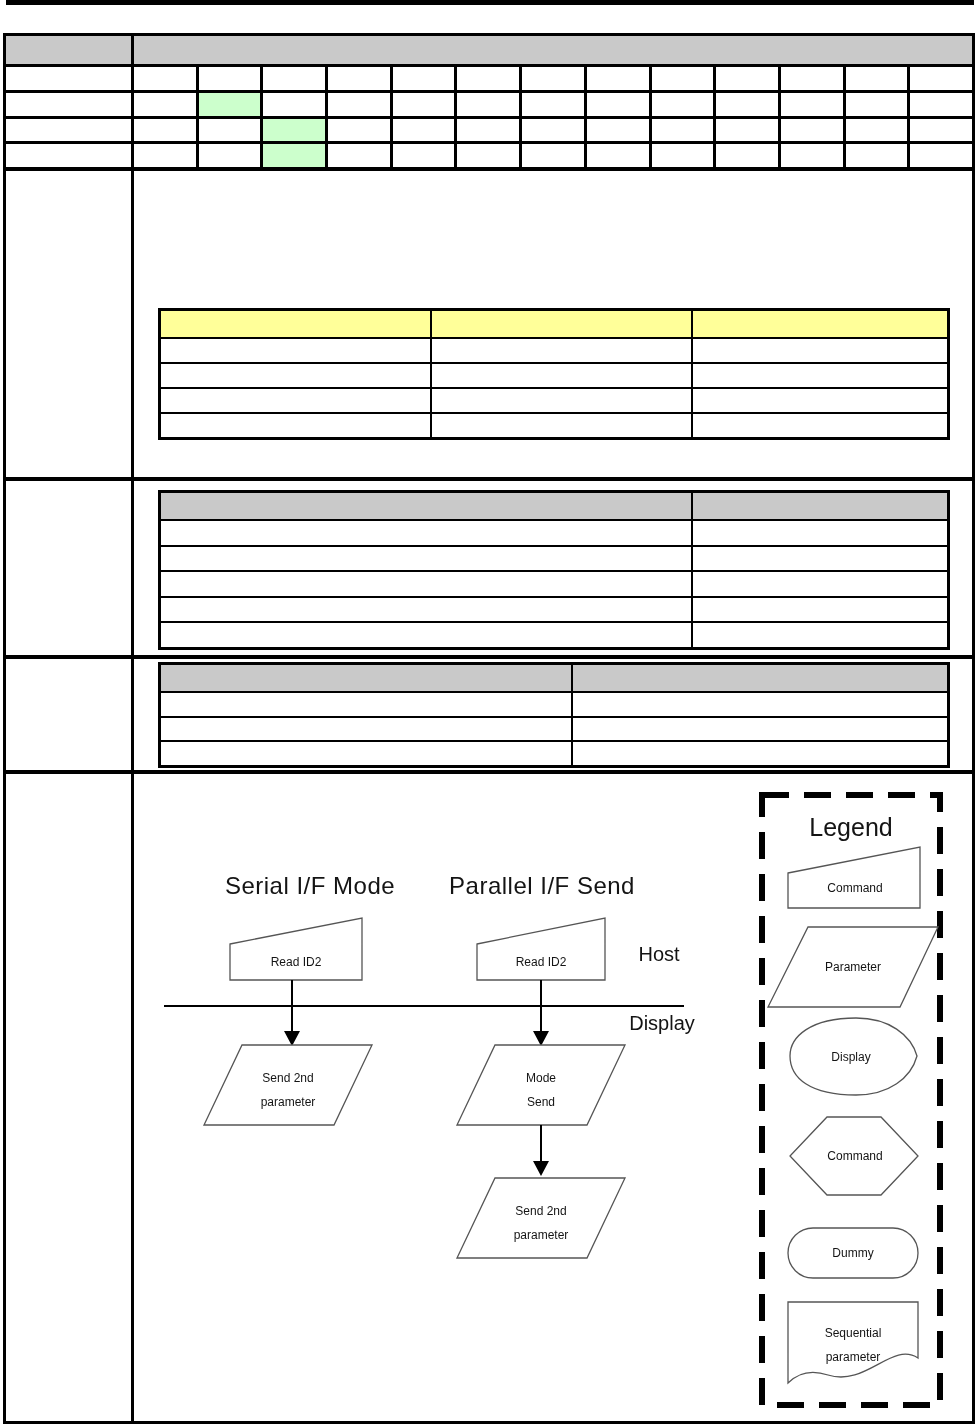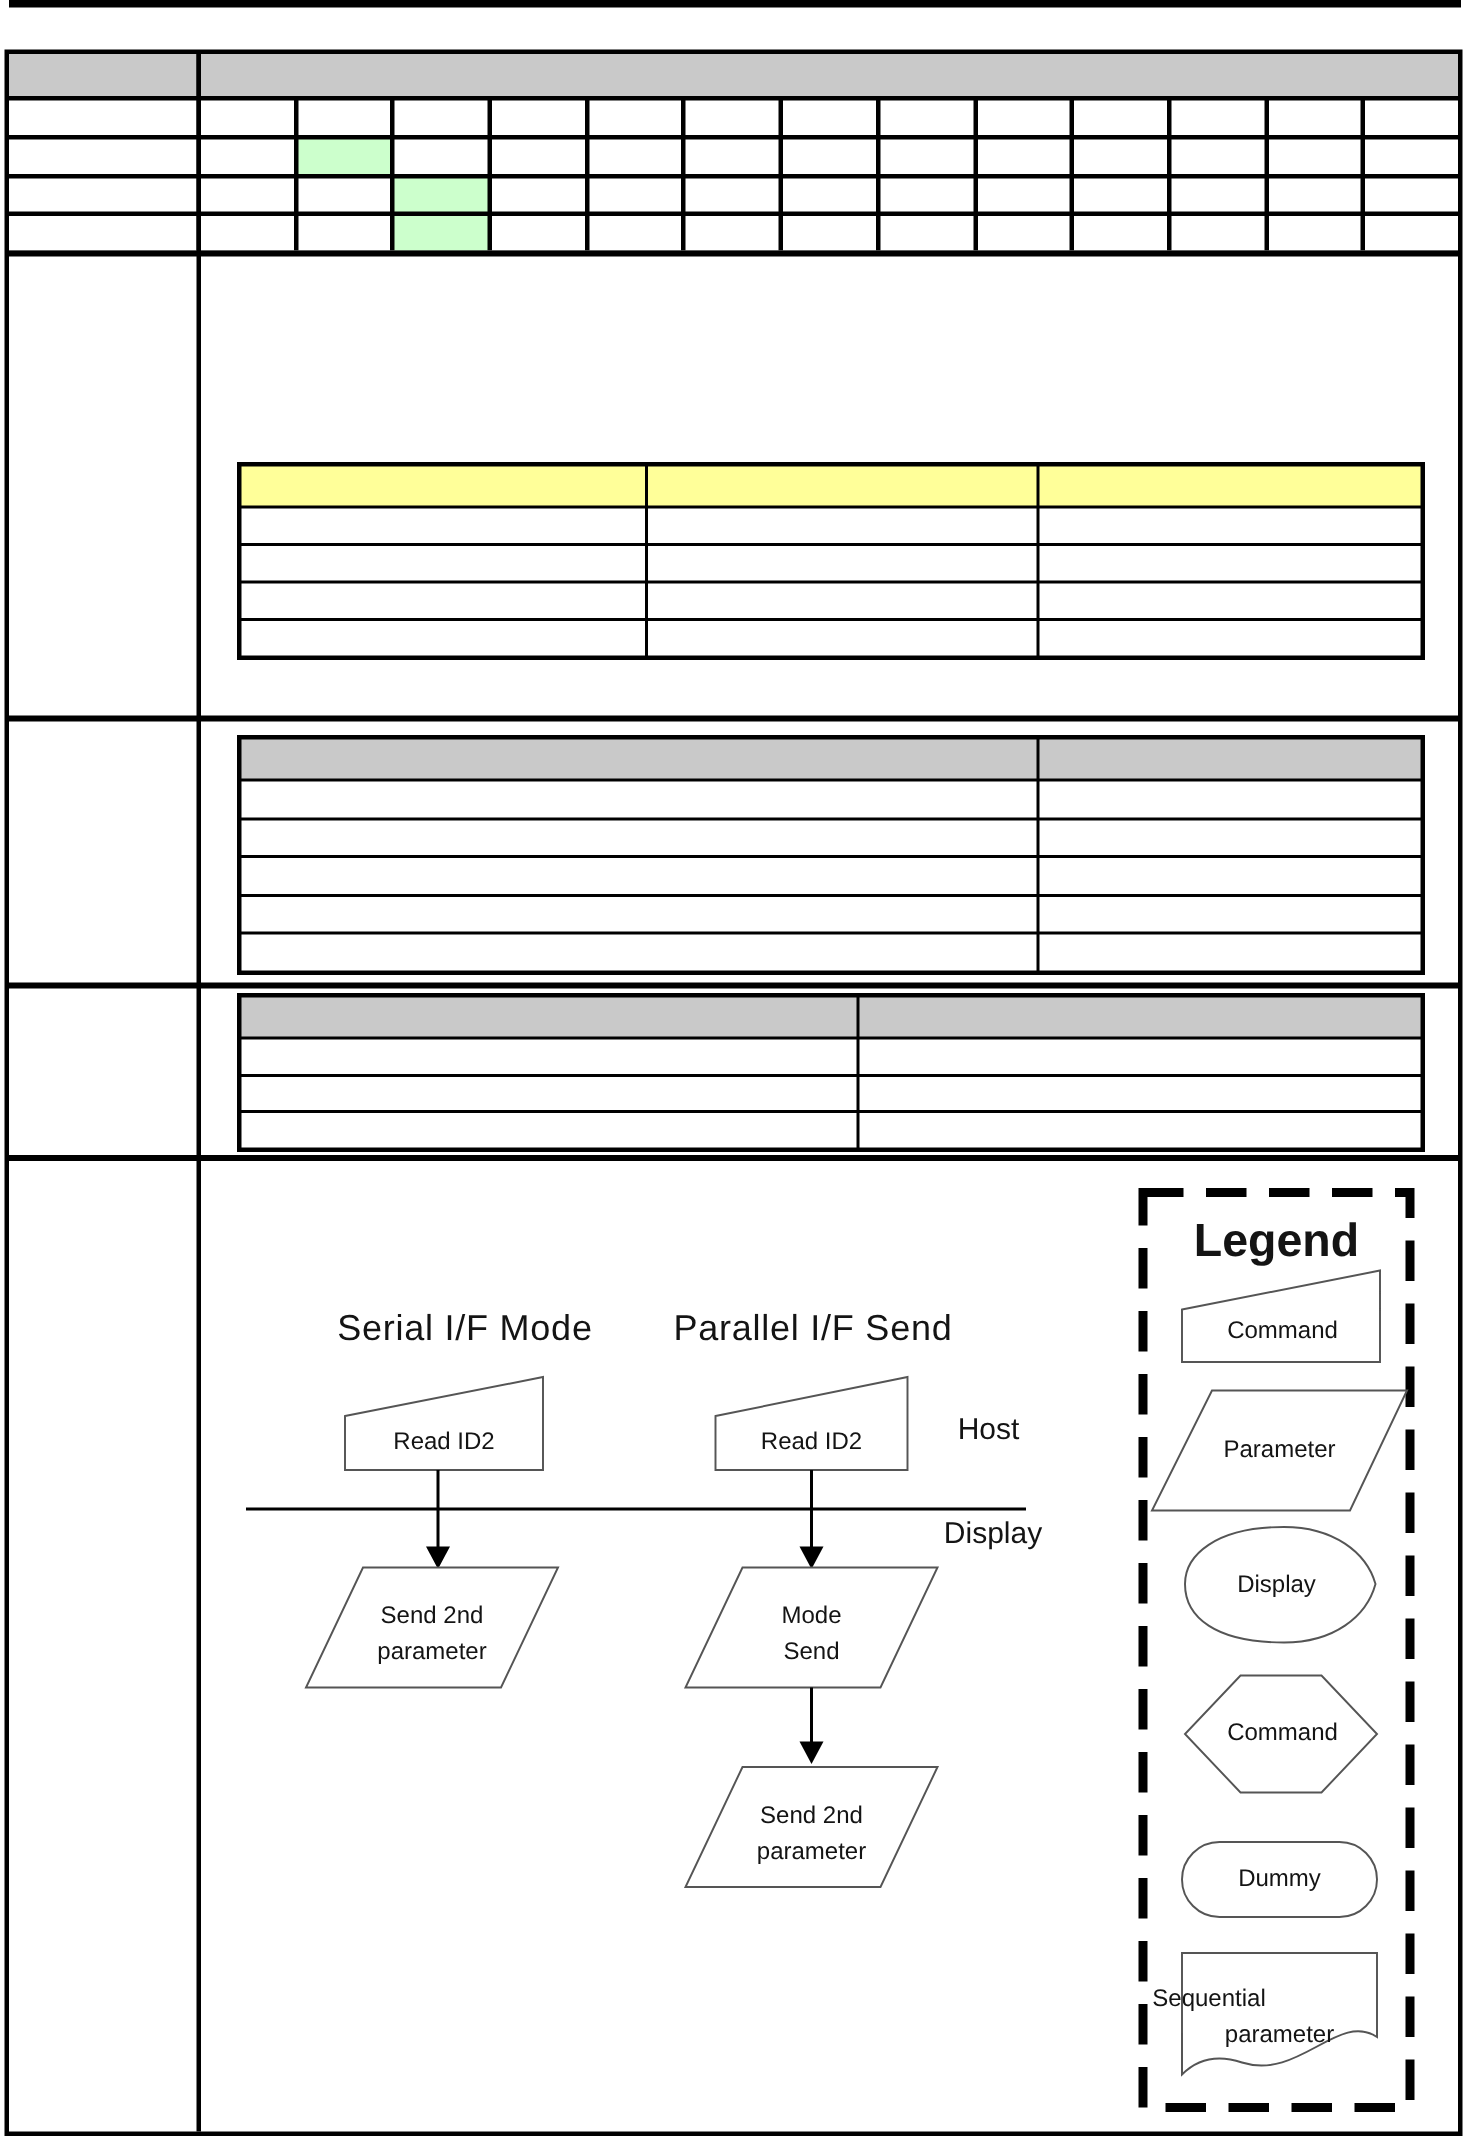--- a/index.html
+++ b/index.html
@@ -31,23 +31,23 @@
   .t-gray1{left:152px;top:454px;width:792px;height:160px;
            grid-template-columns:530px 1fr;grid-template-rows:26px repeat(5,1fr);}
   .t-gray2{left:152px;top:626px;width:792px;height:106px;
            grid-template-columns:410px 1fr;grid-template-rows:26px repeat(3,1fr);}
 
   
   .flow-svg{position:absolute;left:0;top:0;pointer-events:none;}
   .lbl{position:absolute;transform:translate(-50%,-50%);white-space:nowrap;
        text-align:center;color:#141414;}
   .lbl-mode{font-size:24px;letter-spacing:0.5px;text-align:center;}
-  .lbl-shape{font-size:16px;line-height:24px;}
+  .lbl-shape{font-size:12px;line-height:24px;}
   .lbl-io{font-size:20px;}
-  .lbl-legend{font-size:31px;font-weight:bold;}
+  .lbl-legend{font-size:25px;}
 </style>
 </head>
 <body>
 
 <div class="page">
 
   <div class="topbar"></div>
 
   <div class="outer">
 
@@ -218,16 +218,16 @@
 
   <div class="lbl lbl-shape" style="left:541px;top:1211px">Send 2nd</div>
   <div class="lbl lbl-shape" style="left:541px;top:1235px">parameter</div>
 
   <div class="lbl lbl-legend" style="left:851px;top:827px">Legend</div>
   <div class="lbl lbl-shape" style="left:855px;top:888px">Command</div>
   <div class="lbl lbl-shape" style="left:853px;top:967px">Parameter</div>
   <div class="lbl lbl-shape" style="left:851px;top:1057px">Display</div>
   <div class="lbl lbl-shape" style="left:855px;top:1156px">Command</div>
   <div class="lbl lbl-shape" style="left:853px;top:1253px">Dummy</div>
-  <div class="lbl lbl-shape" style="left:806px;top:1333px">Sequential</div>
+  <div class="lbl lbl-shape" style="left:853px;top:1333px">Sequential</div>
   <div class="lbl lbl-shape" style="left:853px;top:1357px">parameter</div>
 
 </div>
 
 </body></html>

